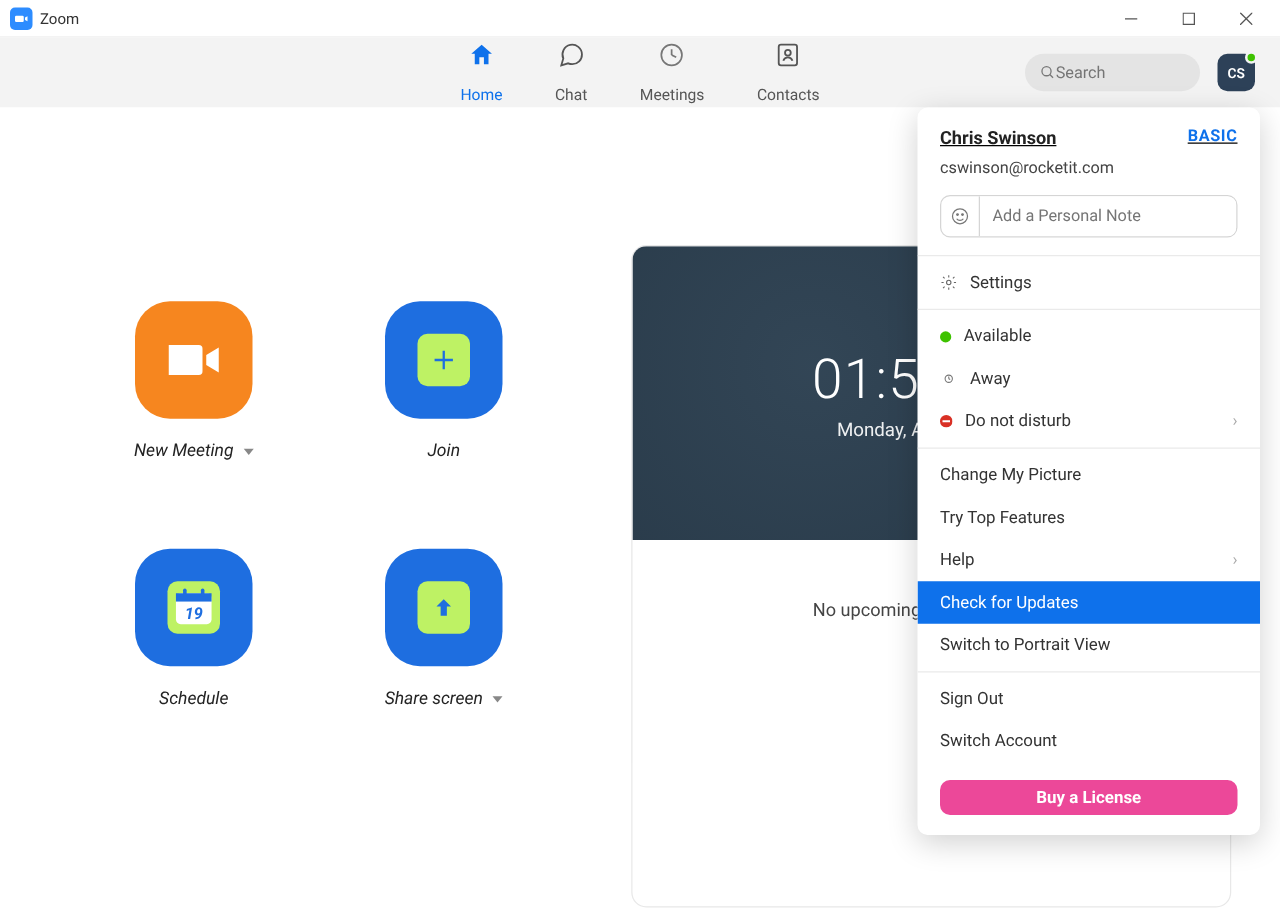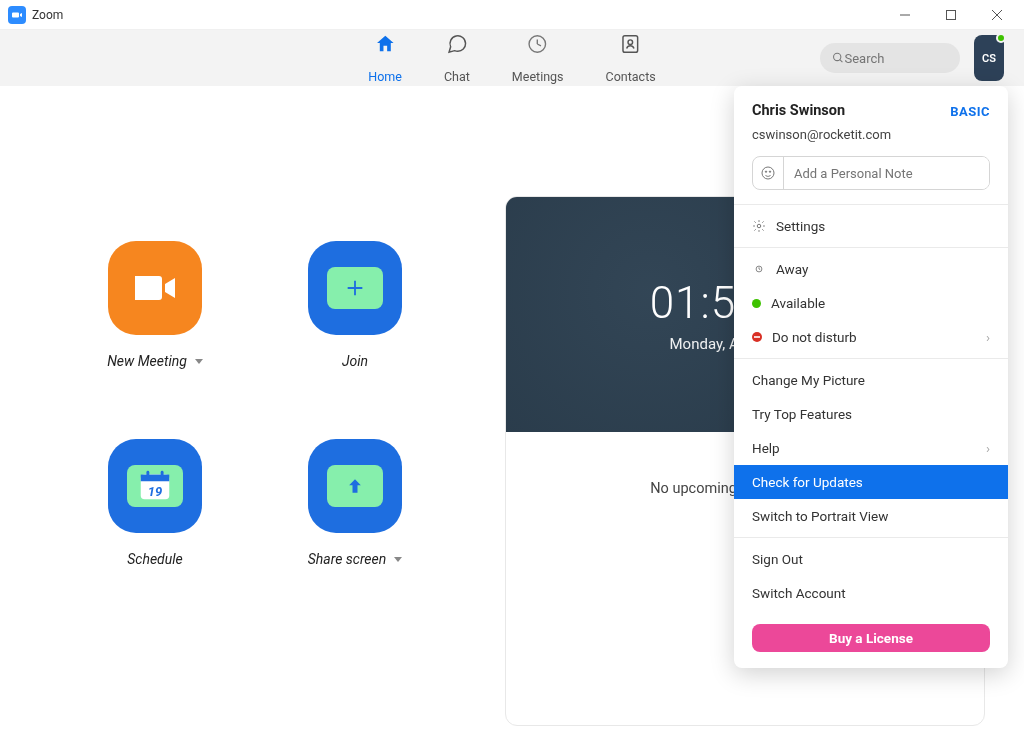--- a/index.html
+++ b/index.html
@@ -18,50 +18,50 @@
 .navbar { height: 56px; background: #f3f3f3; display: flex; align-items: center; position: relative; padding: 0 20px; }
 .nav-center { position: absolute; left: 50%; transform: translateX(-50%); display: flex; gap: 42px; align-items: flex-start; }
 .nav-item { display: flex; flex-direction: column; align-items: center; gap: 14px; cursor: pointer; color: #555; font-size: 12.5px; }
 .nav-item.active { color: #0e71eb; }
 .nav-icon { width: 22px; height: 22px; display: flex; align-items: center; justify-content: center; }
 .nav-icon svg { width: 22px; height: 22px; }
 .nav-right { margin-left: auto; display: flex; align-items: center; gap: 14px; }
 .search-box { width: 140px; height: 30px; background: #e4e4e4; border-radius: 15px; display: flex; align-items: center; padding: 0 12px; gap: 0; }
 .search-box svg { width: 14px; height: 14px; stroke: #777; fill: none; stroke-width: 2; }
 .search-box input { border: none; background: transparent; outline: none; font-size: 13px; color: #555; width: 100%; }
-.avatar-btn { width: 30px; height: 46px; border-radius: 8px; background: #2d4158; color: #fff; display: flex; align-items: center; justify-content: center; font-size: 11px; font-weight: 600; position: relative; cursor: pointer; }
+.avatar-btn { width: 30px; height: 30px; border-radius: 8px; background: #2d4158; color: #fff; display: flex; align-items: center; justify-content: center; font-size: 11px; font-weight: 600; position: relative; cursor: pointer; }
 .avatar-dot { position: absolute; top: -2px; right: -2px; width: 10px; height: 10px; background: #3ec200; border: 2px solid #f3f3f3; border-radius: 50%; }
 
 
 .main { position: relative; height: calc(734px - 30px - 56px); background: #fff; }
 
 
 .action-grid { position: absolute; left: 75px; top: 155px; display: grid; grid-template-columns: 160px 160px; grid-template-rows: auto auto; column-gap: 40px; row-gap: 70px; font-style: italic; }
 .action-cell { display: flex; flex-direction: column; align-items: center; gap: 18px; }
 .action-btn { width: 94px; height: 94px; border-radius: 28px; display: flex; align-items: center; justify-content: center; cursor: pointer; }
 .action-btn.orange { background: #f6861f; }
 .action-btn.blue { background: #1e6ee0; }
 .action-btn svg { fill: #fff; }
-.action-btn .inner-tile { width: 56px; height: 42px; background: #86efac; border-radius: 8px; display: flex; align-items: center; justify-content: center; }
+.action-btn .inner-tile { width: 42px; height: 42px; background: #bef264; border-radius: 8px; display: flex; align-items: center; justify-content: center; }
 .action-btn .inner-tile svg { fill: #1e6ee0; }
 .action-label { font-size: 14px; color: #232323; display: flex; align-items: center; gap: 8px; }
 .caret { width: 0; height: 0; border-left: 4px solid transparent; border-right: 4px solid transparent; border-top: 5px solid #888; }
 
 
 .clock-panel { position: absolute; left: 505px; top: 110px; width: 480px; height: 530px; border: 1px solid #e8e8e8; border-radius: 12px; overflow: hidden; background: #fff; }
 .clock-top { height: 235px; background: #2a3e4f; background-image: radial-gradient(circle at 30% 40%, rgba(255,255,255,0.04), rgba(0,0,0,0.15)); display: flex; flex-direction: column; align-items: center; justify-content: center; color: #fff; }
 .clock-time { font-size: 44px; font-weight: 300; letter-spacing: 1px; }
 .clock-date { font-size: 15px; margin-top: 6px; opacity: 0.92; }
 .clock-body { padding-top: 48px; text-align: center; }
 .no-meetings { font-size: 14.5px; color: #444; }
 
 
 .profile-menu { position: absolute; top: 86px; right: 16px; width: 274px; background: #fff; border-radius: 8px; box-shadow: 0 6px 24px rgba(0,0,0,0.18); z-index: 100; overflow: hidden; }
 .pm-header { padding: 16px 18px 14px; border-bottom: 1px solid #eaeaea; }
-.pm-name-row { display: flex; justify-content: space-between; align-items: flex-end; }
+.pm-name-row { display: flex; justify-content: space-between; align-items: flex-start; text-decoration: underline; }
 .pm-name { font-size: 14.5px; font-weight: 700; color: #222; }
 .pm-plan { font-size: 13px; font-weight: 700; color: #0e71eb; letter-spacing: 0.5px; }
 .pm-email { font-size: 13px; color: #444; margin-top: 8px; }
 .pm-note { display: flex; margin-top: 14px; border: 1px solid #d5d5d5; border-radius: 8px; overflow: hidden; height: 34px; }
 .pm-note-icon { width: 36px; display: flex; align-items: center; justify-content: center; border-right: 1px solid #d5d5d5; }
 .pm-note-icon svg { width: 16px; height: 16px; stroke: #777; fill: none; stroke-width: 1.5; }
 .pm-note input { border: none; outline: none; padding: 0 10px; font-size: 13px; color: #555; width: 100%; }
 
 .pm-row { height: 34px; padding: 0 18px; display: flex; align-items: center; gap: 10px; font-size: 13.5px; color: #333; cursor: pointer; position: relative; }
 .pm-row.selected { background: #0e71eb; color: #fff; }
@@ -258,32 +258,32 @@
           <circle cx="12" cy="12" r="3"></circle>
           <path d="M12 2v3M12 19v3M4.2 4.2l2.1 2.1M17.7 17.7l2.1 2.1M2 12h3M19 12h3M4.2 19.8l2.1-2.1M17.7 6.3l2.1-2.1"></path>
         </svg>
       <span>Settings</span>
     </div>
   </div>
   <div class="pm-sep"></div>
 
   <div class="pm-section">
     <div class="pm-row">
+      <span class="dot green"></span>
+      <span>Available</span>
+    </div>
+    <div class="pm-row">
       <svg class="row-icon clock-icon" viewBox="0 0 24 24">
           <circle cx="12" cy="12" r="5"></circle>
           <line x1="12" y1="12" x2="12" y2="9"></line>
           <line x1="12" y1="12" x2="14" y2="13"></line>
         </svg>
       <span>Away</span>
     </div>
     <div class="pm-row">
-      <span class="dot green"></span>
-      <span>Available</span>
-    </div>
-    <div class="pm-row">
       <svg class="dnd-icon" viewBox="0 0 10 10">
           <circle cx="5" cy="5" r="5" fill="#d93025"></circle>
           <rect x="2" y="4.2" width="6" height="1.6" fill="#fff"></rect>
         </svg>
       <span>Do not disturb</span>
       <span class="chev">›</span>
     </div>
   </div>
   <div class="pm-sep"></div>
 

